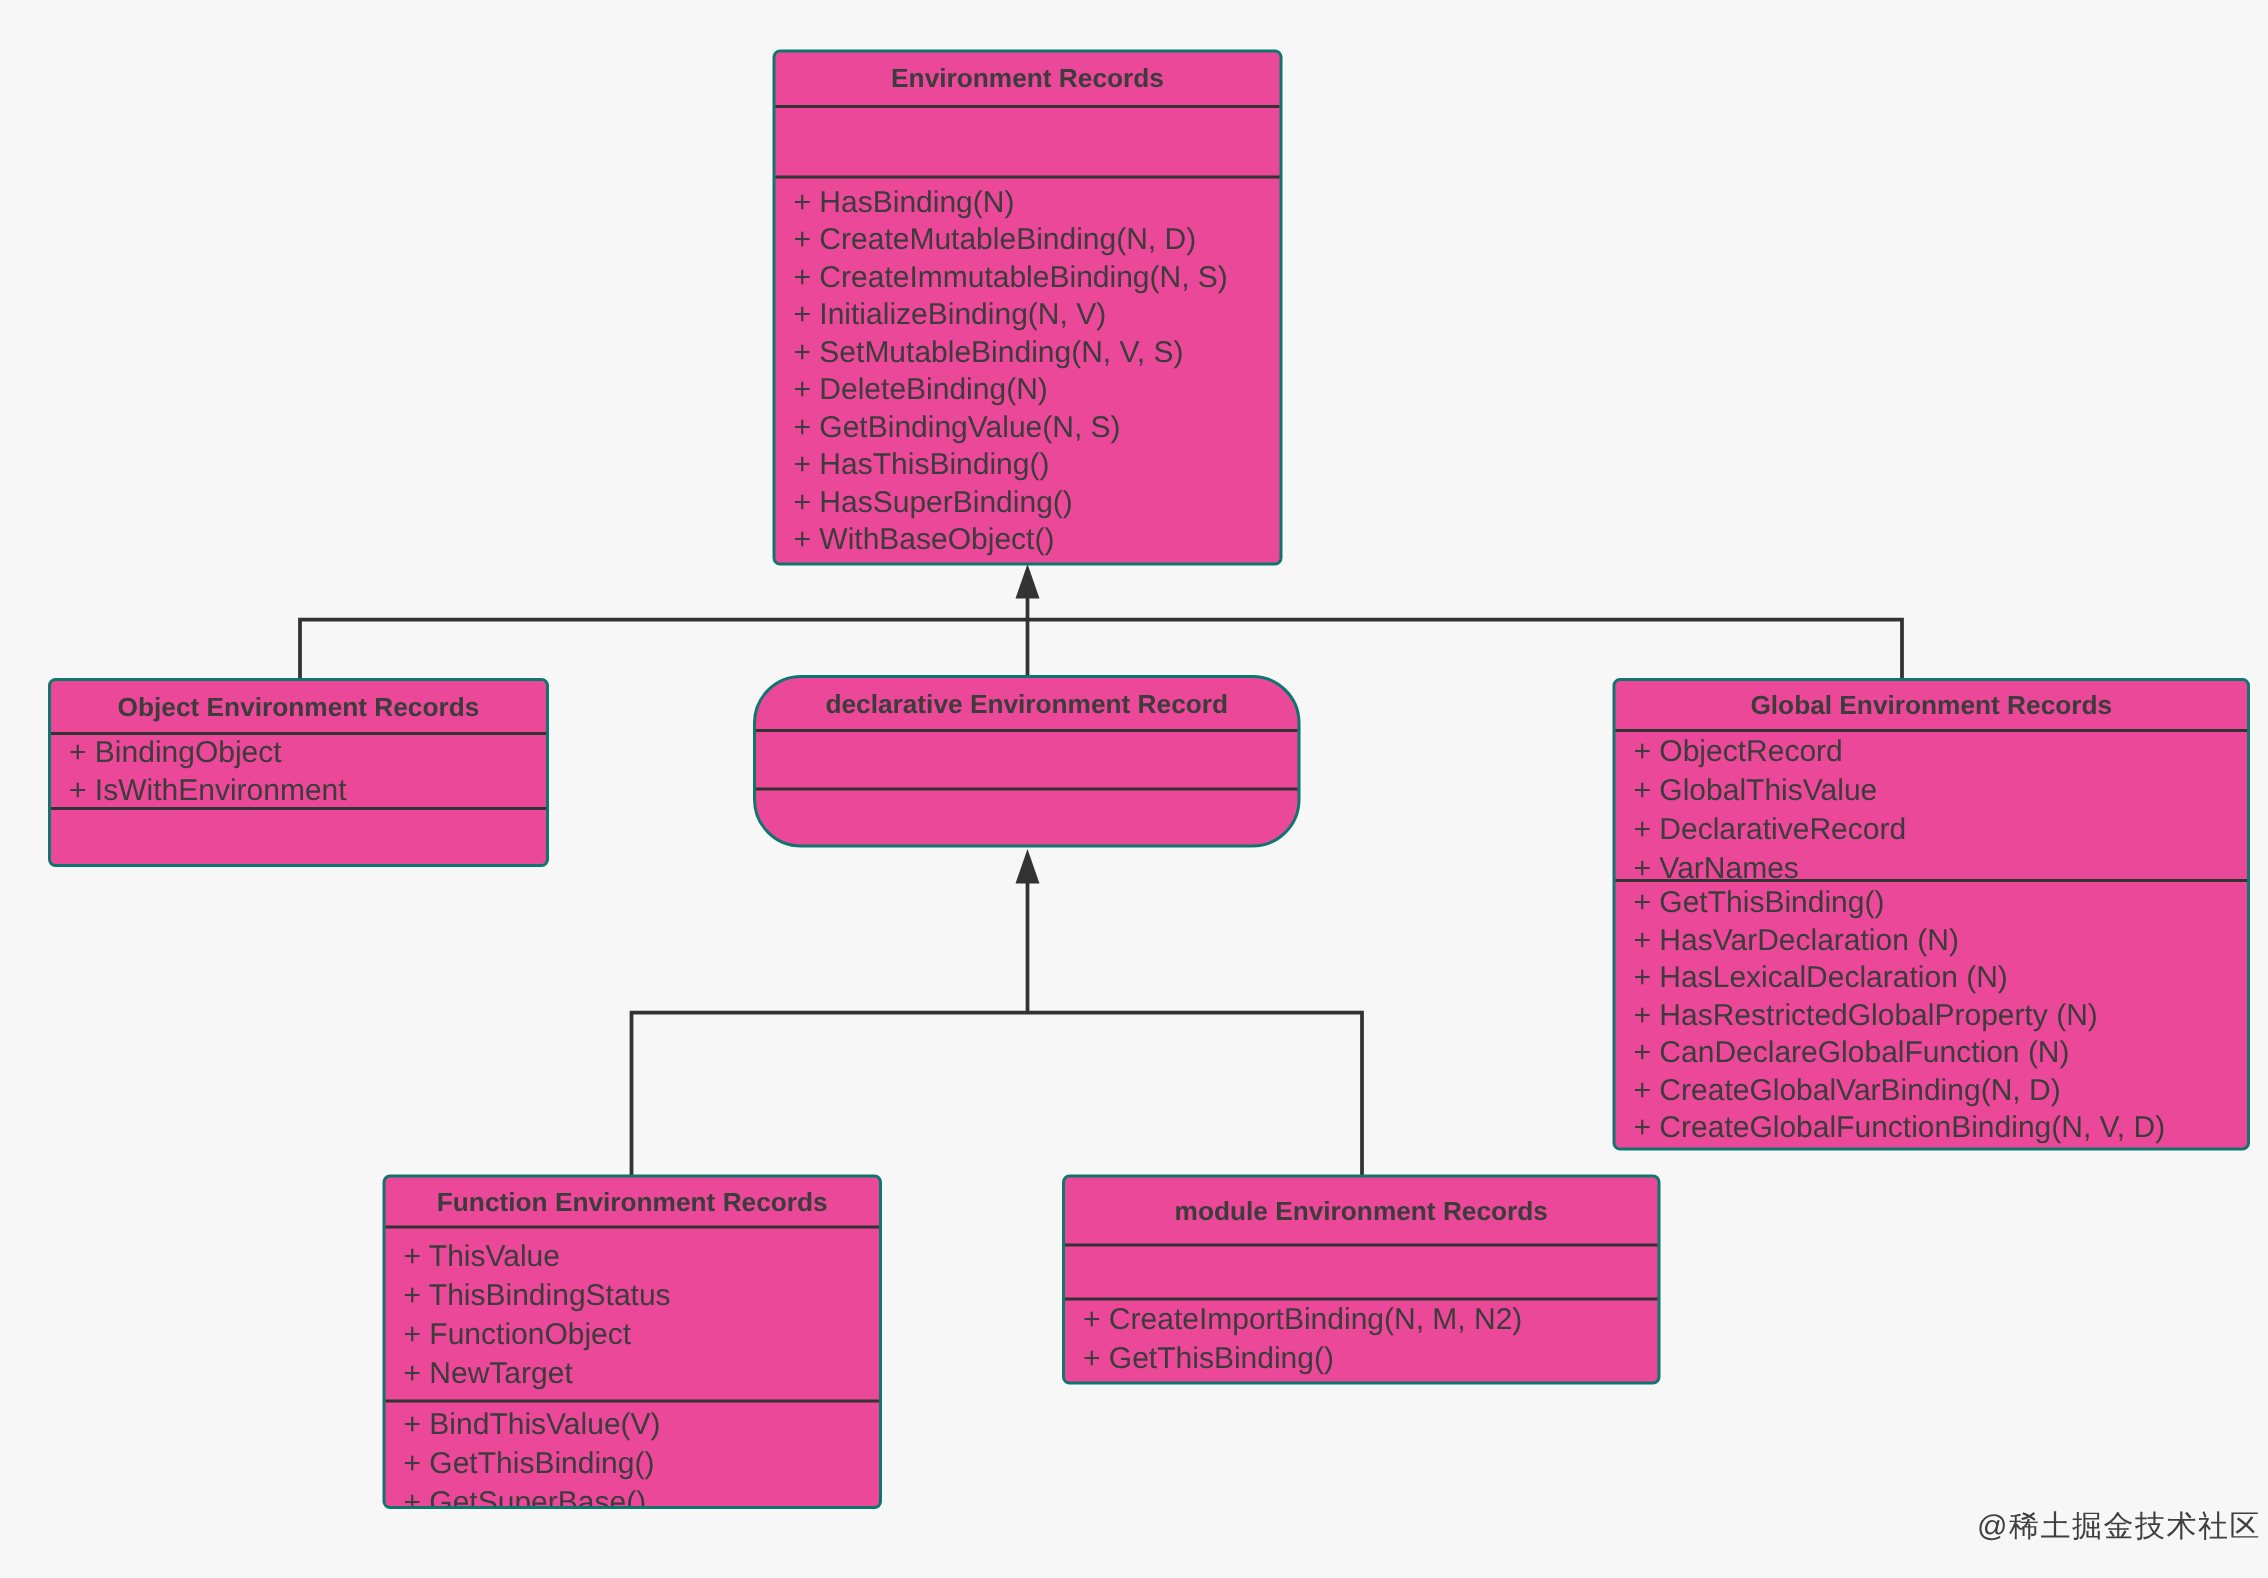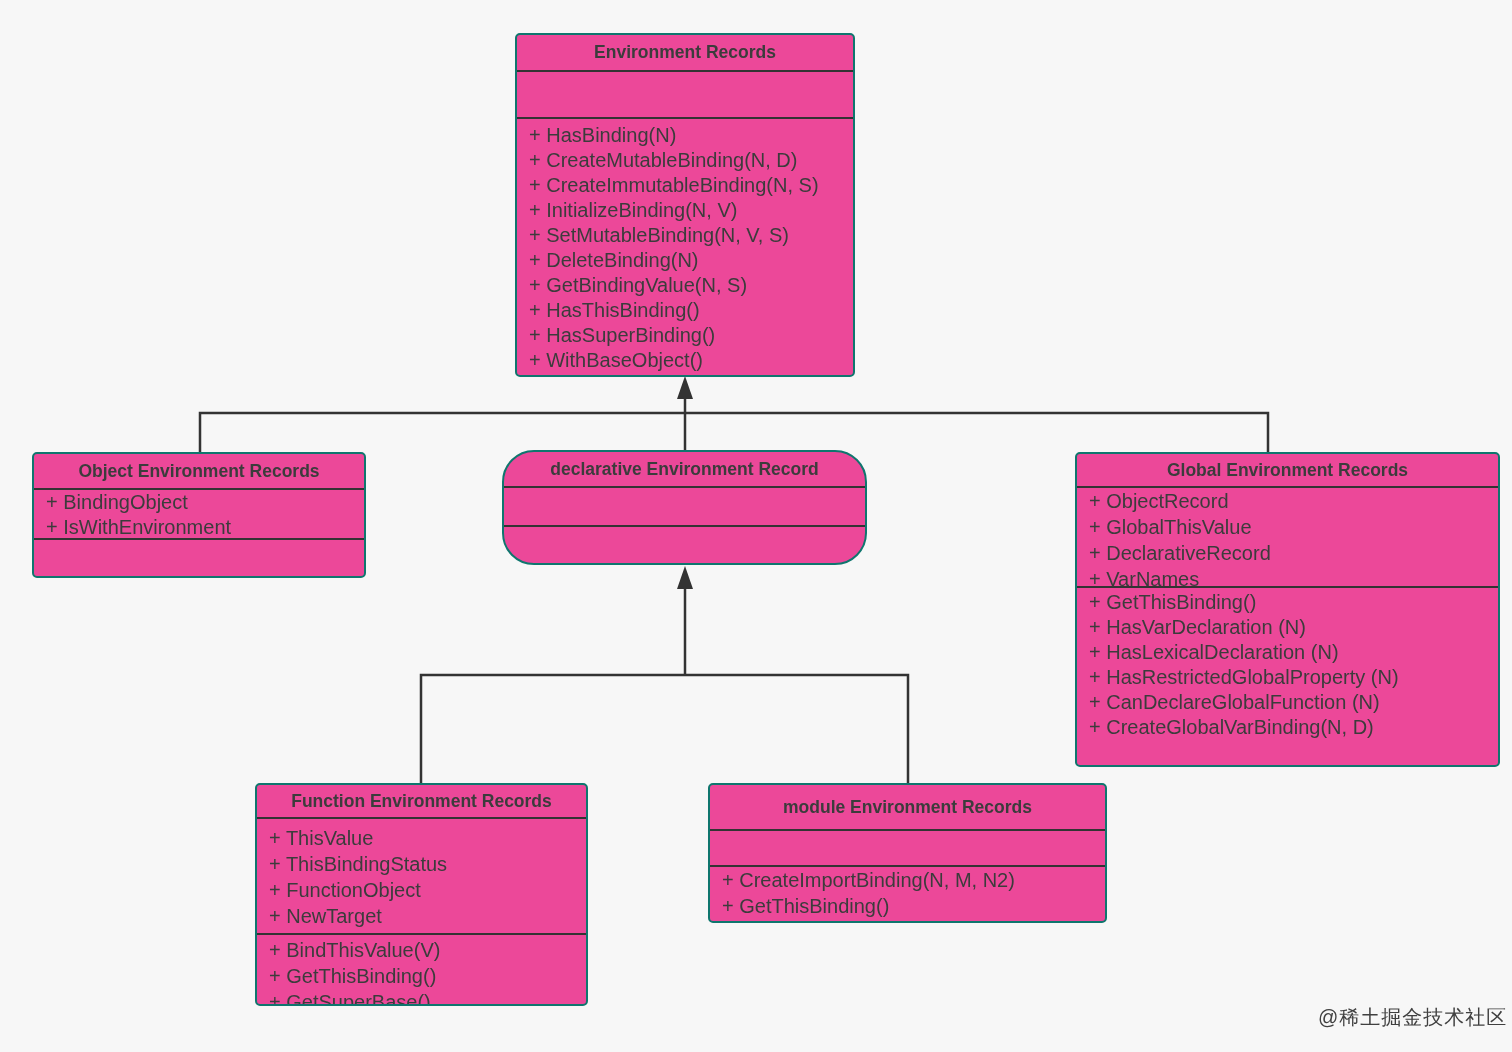--- a/index.html
+++ b/index.html
@@ -157,20 +157,21 @@
       <div class="member">+ DeclarativeRecord</div>
       <div class="member">+ VarNames</div>
     </div>
     <div class="uml-section sec-methods">
       <div class="member">+ GetThisBinding()</div>
       <div class="member">+ HasVarDeclaration (N)</div>
       <div class="member">+ HasLexicalDeclaration (N)</div>
       <div class="member">+ HasRestrictedGlobalProperty (N)</div>
       <div class="member">+ CanDeclareGlobalFunction (N)</div>
       <div class="member">+ CreateGlobalVarBinding(N, D)</div>
+      <div class="member">+ CreateGlobalFunctionBinding(N, V, D)</div>
     </div>
   </div>
 
   <div class="uml-class" id="box-func">
     <div class="uml-title">Function Environment Records</div>
     <div class="uml-section sec-attrs">
       <div class="member">+ ThisValue</div>
       <div class="member">+ ThisBindingStatus</div>
       <div class="member">+ FunctionObject</div>
       <div class="member">+ NewTarget</div>

